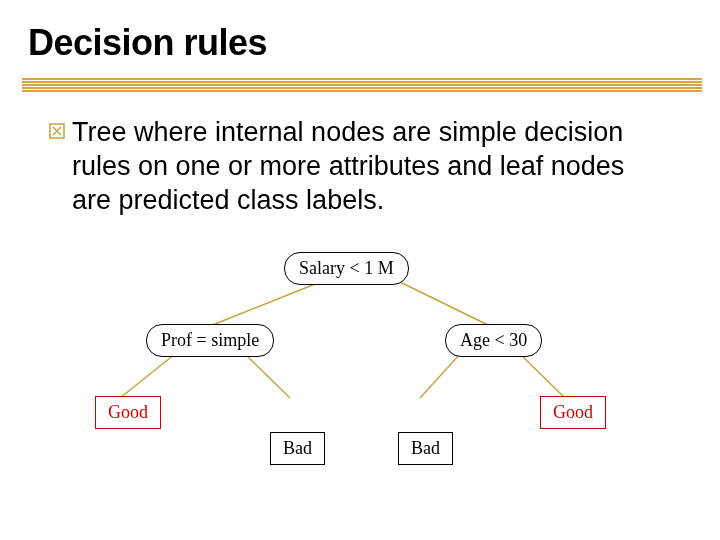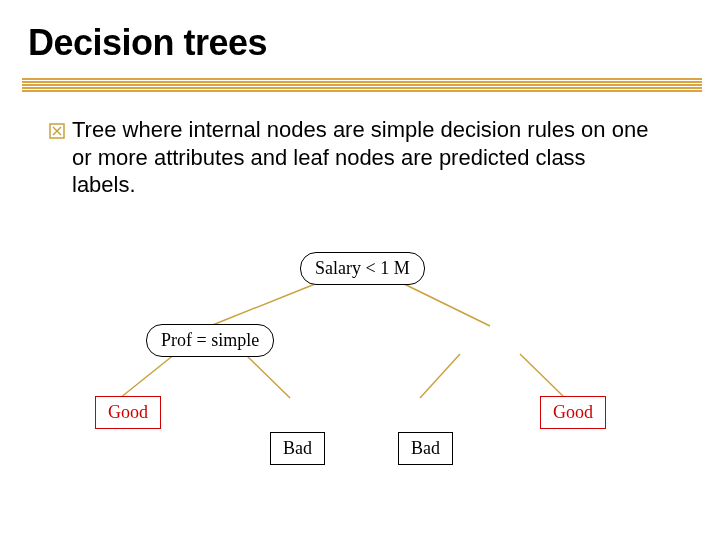--- a/index.html
+++ b/index.html
@@ -40,21 +40,21 @@
   }
   .bullet-icon {
     position: absolute;
     top: 6px;
     left: 0;
     width: 18px;
     height: 18px;
   }
   .bullet-icon svg { display: block; }
   .bullet-text {
-    font-size: 22px;
+    font-size: 27px;
     color: #000;
     line-height: 1.25;
     margin-left: 24px;
     width: 580px;
   }
   .tree {
     position: absolute;
     top: 250px;
     left: 0;
     width: 720px;
@@ -89,21 +89,21 @@
     pointer-events: none;
   }
   .edges line {
     stroke: #c9a13a;
     stroke-width: 1.4;
   }
 </style>
 </head>
 <body>
 
-<div class="title">Decision trees</div>
+<div class="title">Decision rules</div>
 
 <div class="underline">
   <div></div>
     <div></div>
     <div></div>
     <div></div>
     <div></div>
 </div>
 
 <div class="bullet-row">
@@ -126,20 +126,21 @@
 
     <line x1="175" y1="104" x2="120" y2="148"></line>
 
     <line x1="245" y1="104" x2="290" y2="148"></line>
 
     <line x1="460" y1="104" x2="420" y2="148"></line>
 
     <line x1="520" y1="104" x2="565" y2="148"></line>
   </svg>
 
-  <div class="node round" style="left:300px; top:2px;">Salary &lt; 1 M</div>
+  <div class="node round" style="left:284px; top:2px;">Salary &lt; 1 M</div>
   <div class="node round" style="left:146px; top:74px;">Prof = simple</div>
+  <div class="node round" style="left:445px; top:74px;">Age &lt; 30</div>
 
   <div class="leaf" style="left:95px; top:146px;">Good</div>
   <div class="leaf black" style="left:270px; top:146px;">Bad</div>
   <div class="leaf black" style="left:398px; top:146px;">Bad</div>
   <div class="leaf" style="left:540px; top:146px;">Good</div>
 </div>
 
 </body></html>

